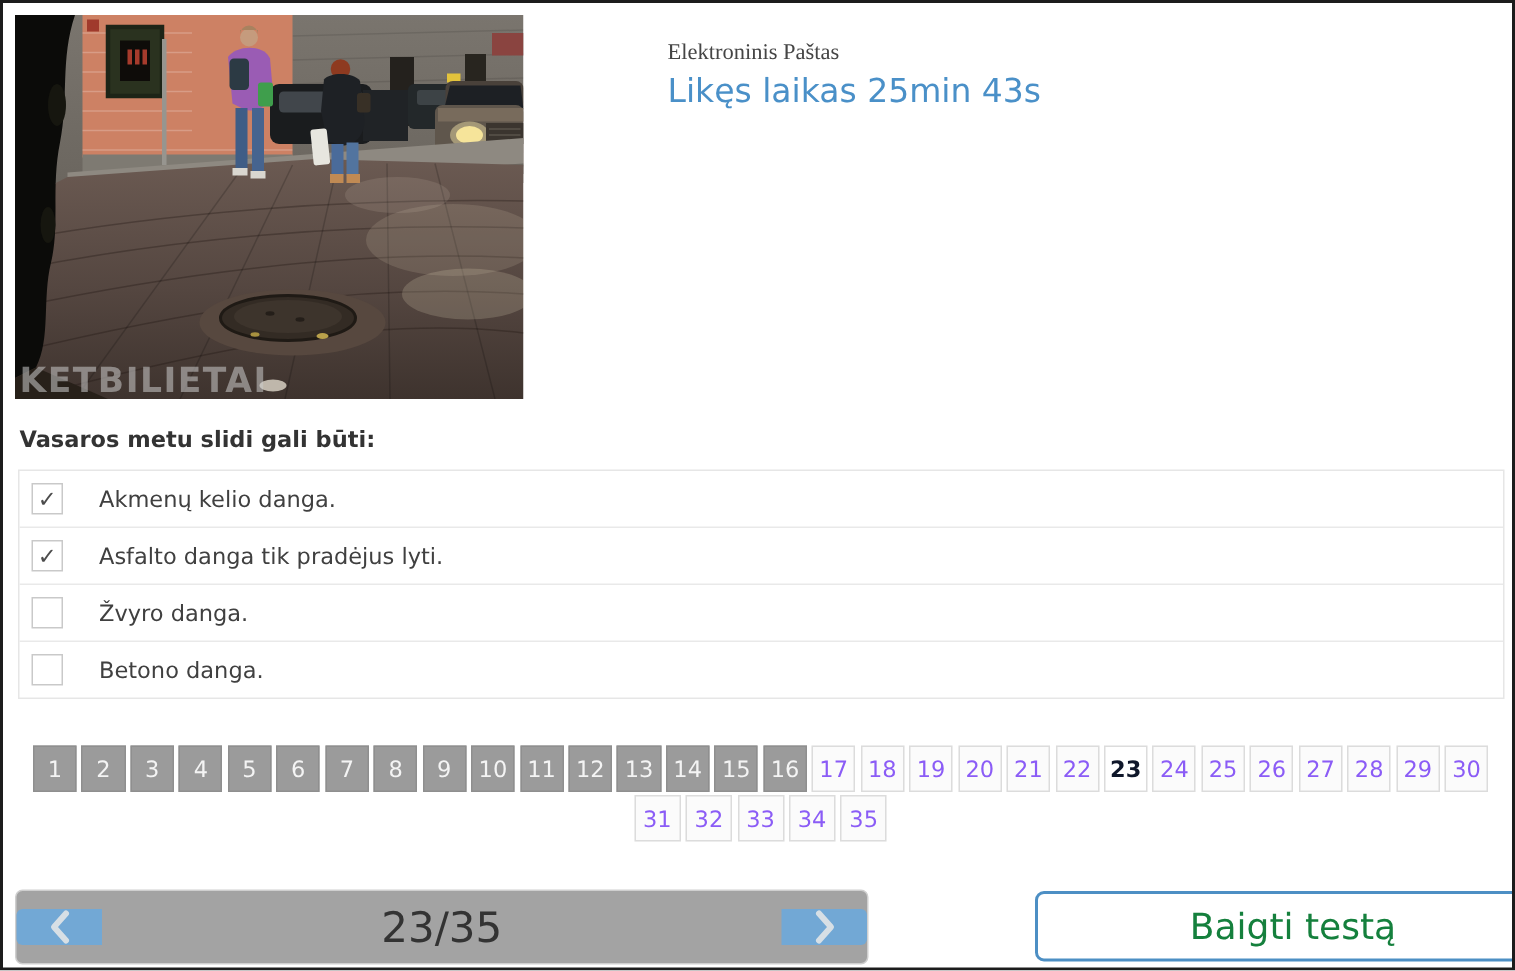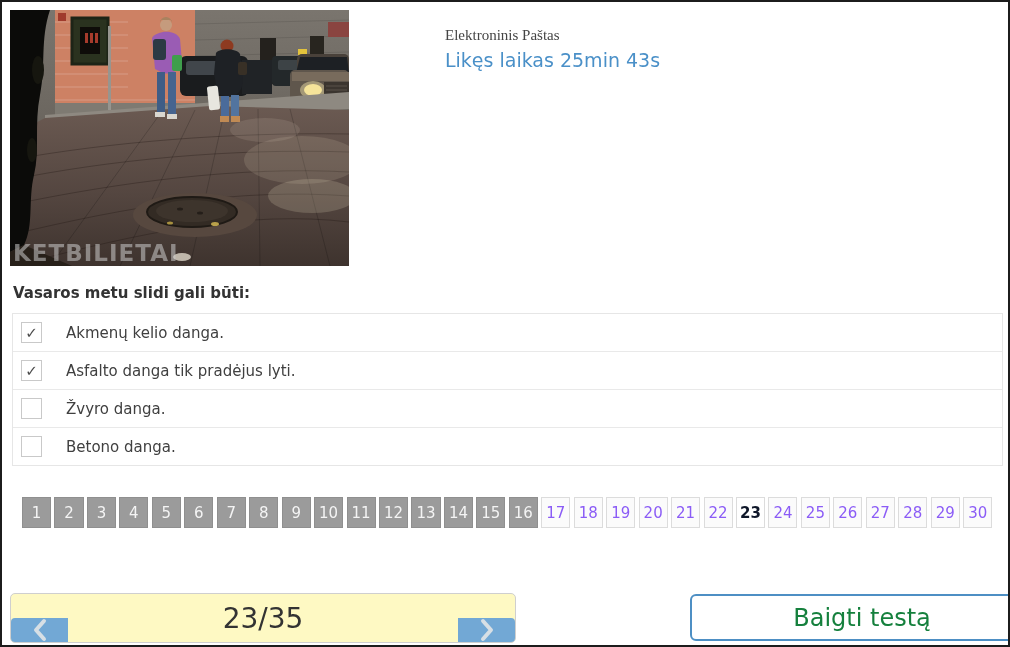--- a/index.html
+++ b/index.html
@@ -11,21 +11,21 @@
 
   
   .photo { position:absolute; left:8px; top:8px; width:339px; height:208px; }
 
   
   .header { position:absolute; left:443px; top:16px; }
   .title-row { display:flex; align-items:baseline; gap:32px; }
   .title   { font-size:27px; color:#2b2b2b; letter-spacing:0.5px; }
   .subtitle{ font-size:23px; color:#333; }
   .user    { font-size:15px; color:#454545; margin-top:9px;font-family:Liberation Serif, serif; }
-  .timer   { font-size:19px; color:#4a90c8; margin-top:5px; }
+  .timer   { font-size:22px; color:#4a90c8; margin-top:5px; }
 
   
   .question { position:absolute; left:11px; top:282px; font-size:15px; font-weight:bold; color:#333; }
 
   
   .options { position:absolute; left:10px; top:311px; width:989px; border:1px solid #e6e6e6; background:#fff; }
   .option-row { height:37px; display:flex; align-items:center; border-bottom:1px solid #e9e9e9; cursor:pointer; }
   .option-row:last-child { border-bottom:none; }
   .checkbox { width:19px; height:19px; box-sizing:content-box; border:1px solid #c9c9c9; background:#fff;
               margin-left:8px; display:flex; align-items:center; justify-content:center;
@@ -35,22 +35,22 @@
   
   .qnav { position:absolute; left:20px; top:495px; width:970px; }
   .qnav-row { display:flex; column-gap:3.4px; }
   .qnav-row.second { justify-content:center; margin-top:2px; }
   .cell { width:29px; height:29px; display:flex; align-items:center; justify-content:center;
           font-size:15px; background:#fbfbfb; border:1px solid #dcdcdc; color:#8b5cf6; cursor:pointer; }
   .cell.answered { background:#9b9b9b; border-color:#8f8f8f; color:#f4f4f4; }
   .cell.current  { background:#ffffff; color:#0f172a; font-weight:bold; }
 
   
-  .pager { position:absolute; left:8px; top:591px; width:506px; height:50px; box-sizing:border-box;
-           border:1px solid #cfcfcf; border-radius:5px; background:#fef9c3; display:flex; align-items:flex-end; }
+  .pager { position:absolute; left:8px; top:591px; width:569px; height:50px; box-sizing:border-box;
+           border:1px solid #cfcfcf; border-radius:5px; background:#a3a3a3; display:flex; align-items:center; }
   .pager-btn { width:57px; background:#72a8d5; display:flex; align-items:center; justify-content:center; cursor:pointer; }
   .pager-btn.prev { border-radius:4px 0 0 4px; }
   .pager-btn.next { border-radius:0 4px 4px 0; margin-left:auto; }
   .pager-label { position:absolute; left:0; right:0; top:0; bottom:0; display:flex; align-items:center;
                  justify-content:center; font-size:28px; color:#333; pointer-events:none; }
 
   
   .finish-btn { position:absolute; left:688px; top:592px; width:344px; height:47px; box-sizing:border-box;
                 border:2px solid #4d8fc4; border-radius:6px; background:#fff; color:#15803d;
                 font-size:24px; display:flex; align-items:center; justify-content:center; cursor:pointer; }
@@ -248,20 +248,27 @@
         <div class="cell">22</div>
         <div class="cell current">23</div>
         <div class="cell">24</div>
         <div class="cell">25</div>
         <div class="cell">26</div>
         <div class="cell">27</div>
         <div class="cell">28</div>
         <div class="cell">29</div>
         <div class="cell">30</div>
       </div>
+      <div class="qnav-row second">
+        <div class="cell">31</div>
+        <div class="cell">32</div>
+        <div class="cell">33</div>
+        <div class="cell">34</div>
+        <div class="cell">35</div>
+      </div>
     </div>
 
   <div class="pager">
     <div class="pager-btn prev">
       <svg width="16" height="24" viewBox="0 0 16 24">
         <polyline points="12,3 4,12 12,21" fill="none" stroke="#d7dfe5" stroke-width="4" stroke-linecap="round" stroke-linejoin="round"></polyline>
       </svg>
     </div>
     <div class="pager-label">23/35</div>
     <div class="pager-btn next">

